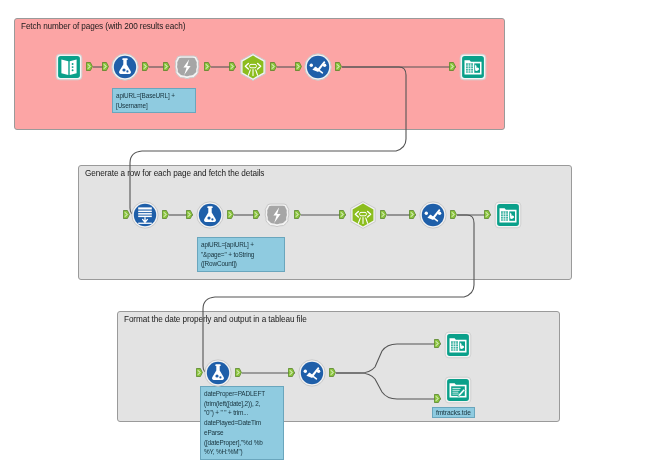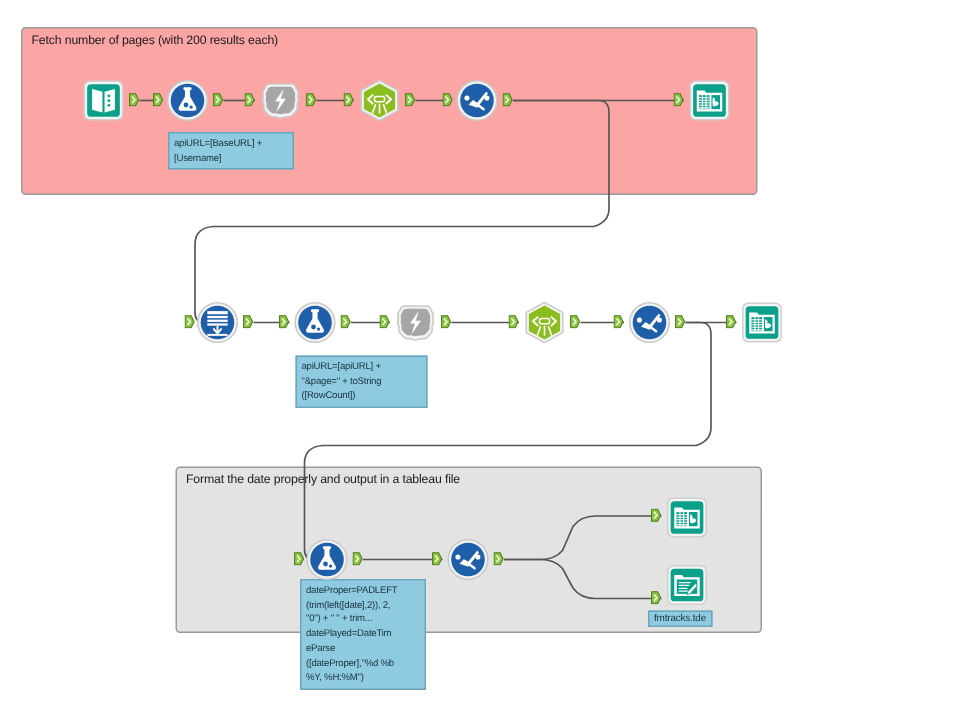--- a/index.html
+++ b/index.html
@@ -83,21 +83,24 @@
   }
 </style>
 </head>
 <body>
 
 <div id="canvas">
 
   <div class="tool-container" id="box0" style="left: 14px; top: 18px; width: 491px; height: 112px; background: #fca5a5; border-color: rgb(154, 154, 154);">
     <div class="container-title">Fetch number of pages (with 200 results each)</div>
   </div>
-  <div class="tool-container" id="box2" style="left: 117px; top: 311px; width: 391px; height: 111px; background: rgb(227, 227, 227); border-color: rgb(154, 154, 154);">
+  <div class="tool-container" id="box1" style="left: 78px; top: 165px; width: 494px; height: 115px; background: rgb(227, 227, 227); border-color: rgb(154, 154, 154);">
+    <div class="container-title">Generate a row for each page and fetch the details</div>
+  </div>
+  <div class="tool-container" id="box2" style="left: 117px; top: 311px; width: 443px; height: 111px; background: rgb(227, 227, 227); border-color: rgb(154, 154, 154);">
     <div class="container-title">Format the date properly and output in a tableau file</div>
   </div>
 
   <svg id="wires" viewBox="0 0 650 475">
     <g fill="none" stroke="#555555" stroke-width="1.1">
 
       <path d="M 93 67 L 108 67"></path>
       <path d="M 149 67 L 170 67"></path>
       <path d="M 211 67 L 236 67"></path>
       <path d="M 277 67 L 301 67"></path>

